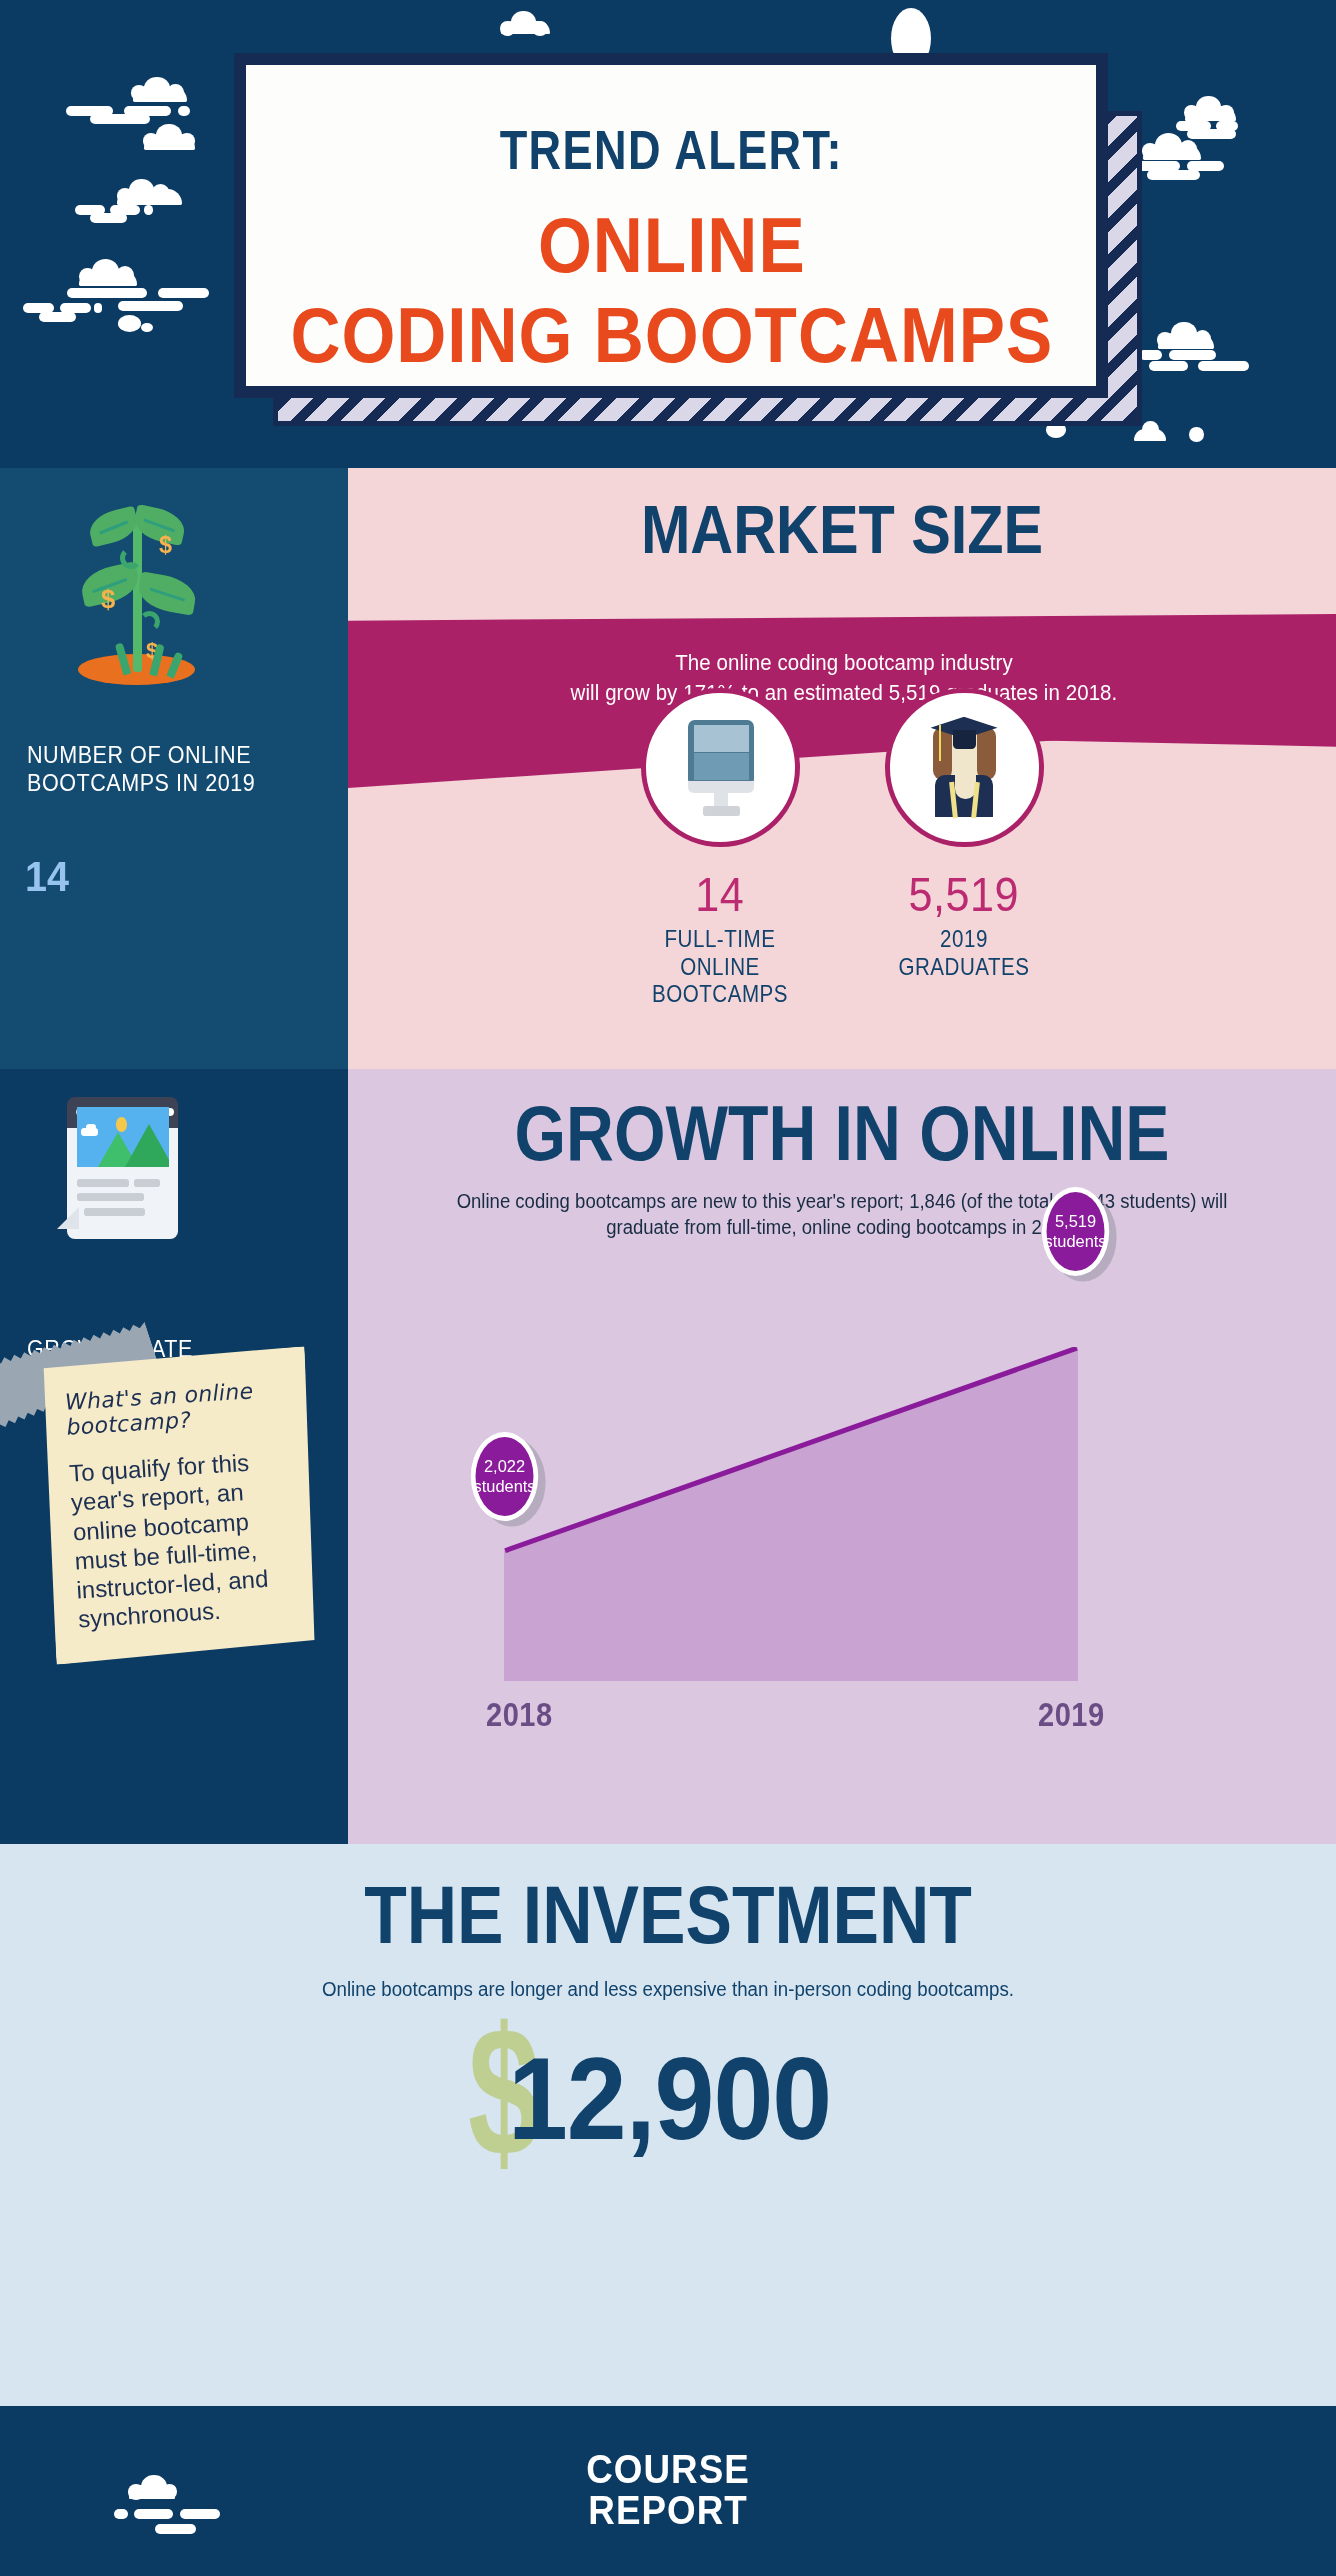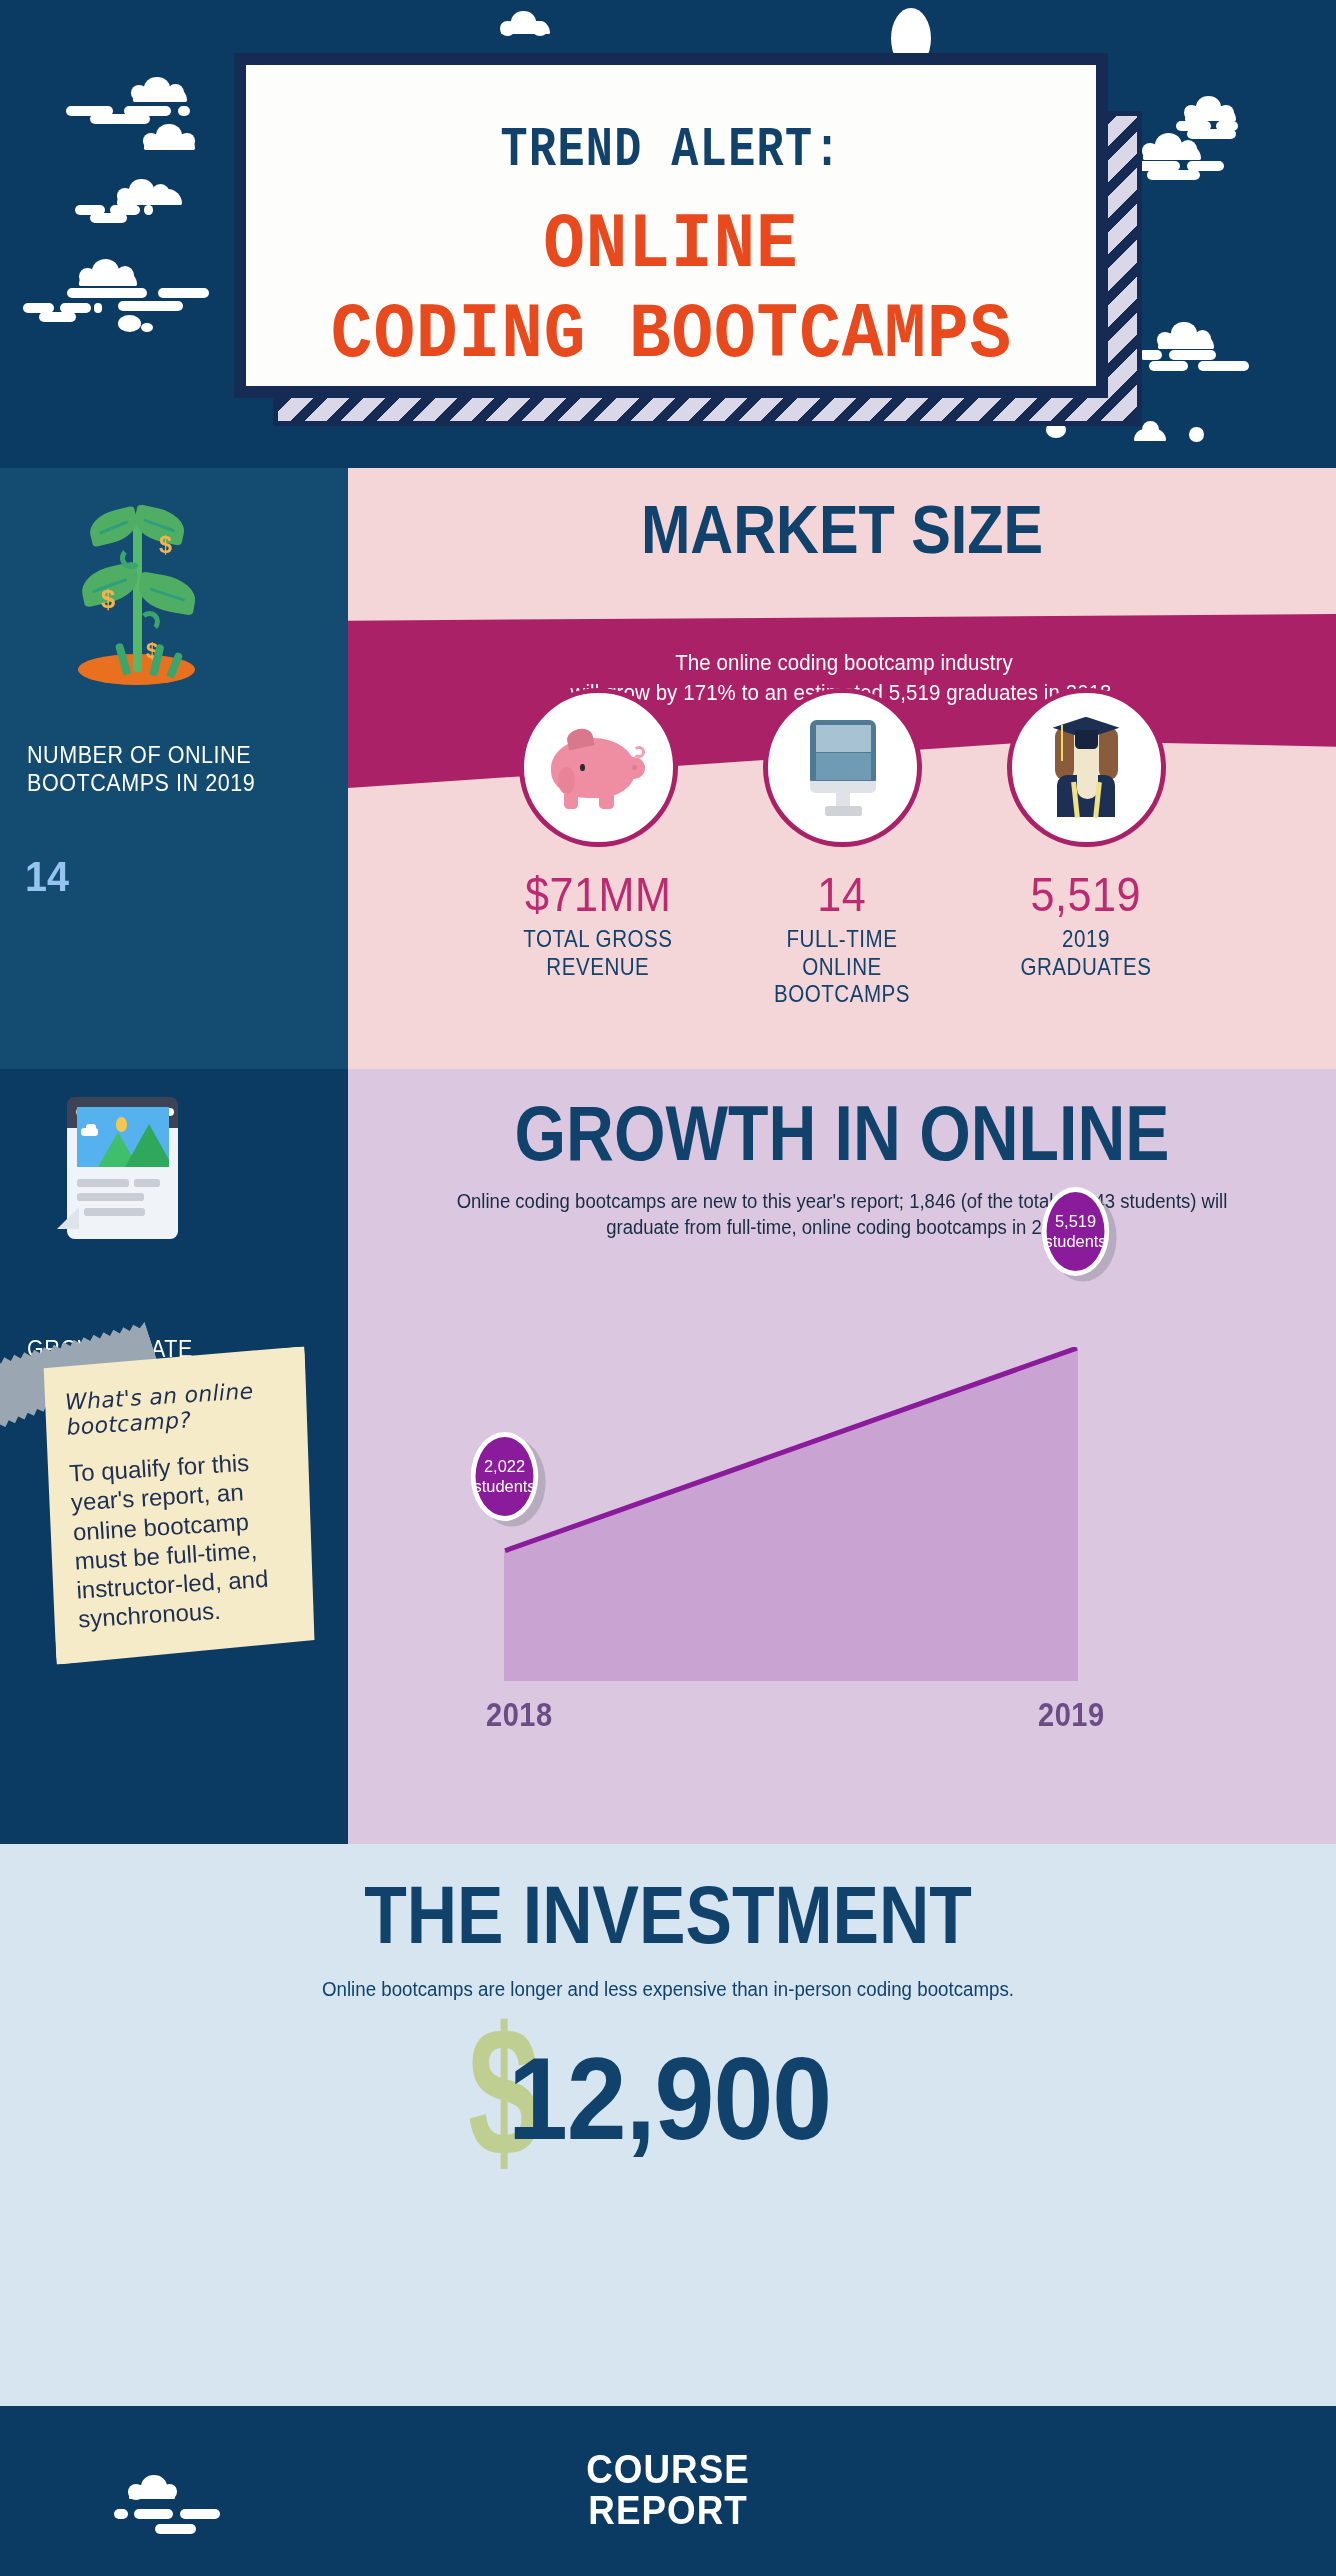--- a/index.html
+++ b/index.html
@@ -7,21 +7,21 @@
   body {
     width:1336px; height:2576px;
     font-family:"Liberation Sans", sans-serif;
     position:relative; overflow:hidden;
   }
 
   
   #canvas { position:absolute; inset:0; width:1336px; height:2576px; }
 
   
-  .header { position:absolute; left:0; top:0; width:1336px; height:468px; background:#0b3a62; overflow:hidden;font-family:Liberation Mono, monospace; }
+  .header { position:absolute; left:0; top:0; width:1336px; height:468px; background:#0b3a62; overflow:hidden; }
   .cloud-bump { position:absolute; background:#fff; border-radius:50%; }
   .cl-base { position:absolute; background:#fff; border-radius:22px 22px 2.2px 2.2px; }
   .streak { position:absolute; background:#fff; border-radius:11px; height:9.5px; }
 
   .board-wrap { position:absolute; left:234px; top:53px; width:913px; height:373px; }
   .board-stripe {
     position:absolute; left:39px; top:58px; width:869px; height:315px;
     background:
       repeating-linear-gradient(-45deg,
         #162b54 0px, #162b54 10px,
@@ -366,38 +366,20 @@
       <div class="sect-title mkt-title">MARKET SIZE</div>
 
       <div class="mkt-diag"></div>
       <div class="mkt-band">
         <div class="mkt-band-text" style="white-space:pre-line;">The online coding bootcamp industry
 will grow by 171% to an estimated 5,519 graduates in 2018.</div>
       </div>
 
       <div class="mkt-items">
 
-        <div class="mkt-item">
-          <div class="oval">
-            <div style="position:relative;width:100px;height:84px;">
-              <div style="position:absolute;left:3.3px;top:12.3px;width:84px;height:60px;background:#ef8da3;border-radius:50% 50% 44% 44%;"></div>
-              <div style="position:absolute;left:74px;top:31px;width:23.4px;height:22px;background:#ef8da3;border-radius:50%;"></div>
-              <div style="position:absolute;left:84px;top:39px;width:5px;height:5px;background:#e27c94;border-radius:50%;"></div>
-              <div style="position:absolute;left:19px;top:3.3px;width:25.6px;height:19px;background:#d9788d;border-radius:50% 50% 0 0;transform:rotate(-12deg);"></div>
-              <div style="position:absolute;left:32px;top:38px;width:5px;height:7.8px;background:#2a2a2a;border-radius:50%;"></div>
-              <div style="position:absolute;left:10px;top:41px;width:16.7px;height:27px;background:#e88398;border-radius:50%;"></div>
-              <div style="position:absolute;left:15.6px;top:68px;width:14.5px;height:15.6px;background:#ef8da3;border-radius:0 0 4.5px 4.5px;"></div>
-              <div style="position:absolute;left:51px;top:68px;width:14.5px;height:15.6px;background:#ef8da3;border-radius:0 0 4.5px 4.5px;"></div>
-              <div style="position:absolute;left:85px;top:20px;width:12.3px;height:12.3px;border:3.3px solid #f0a0b2;border-radius:50%;border-left-color:transparent;"></div>
-            </div>
-          </div>
-          <div class="mkt-num">$71MM</div>
-          <div class="mkt-cap">TOTAL GROSS
-REVENUE</div>
-        </div>
 
         <div class="mkt-item">
           <div class="oval">
             <div style="position:relative;width:89px;height:100px;">
               <div style="position:absolute;left:12.3px;top:2.2px;width:66px;height:66px;background:#4e7a93;border-radius:6.7px;"></div>
               <div style="position:absolute;left:18px;top:7.8px;width:55px;height:27px;background:#a7c3d3;"></div>
               <div style="position:absolute;left:18px;top:35px;width:55px;height:27px;background:#6f9bb4;"></div>
               <div style="position:absolute;left:12.3px;top:63px;width:66px;height:12.3px;background:#dfe2e6;border-radius:0 0 5.6px 5.6px;"></div>
               <div style="position:absolute;left:38px;top:72px;width:14.5px;height:18px;background:#dfe2e6;"></div>
               <div style="position:absolute;left:27px;top:88px;width:37px;height:10px;background:#cfd3d8;border-radius:2.8px;"></div>

